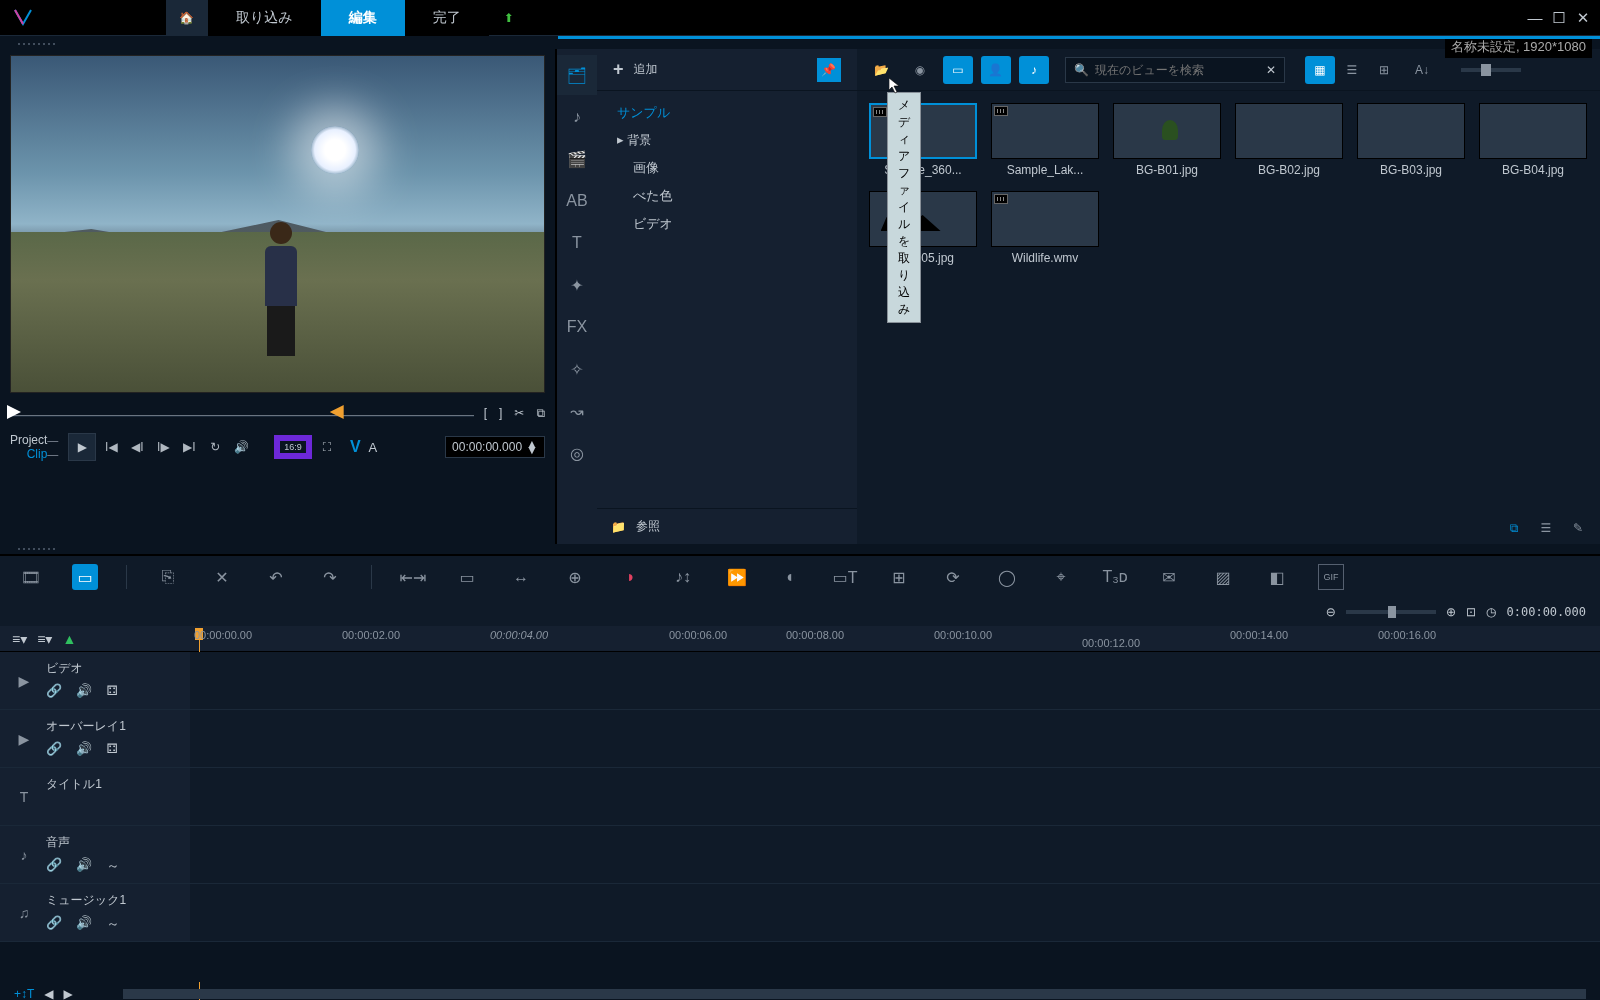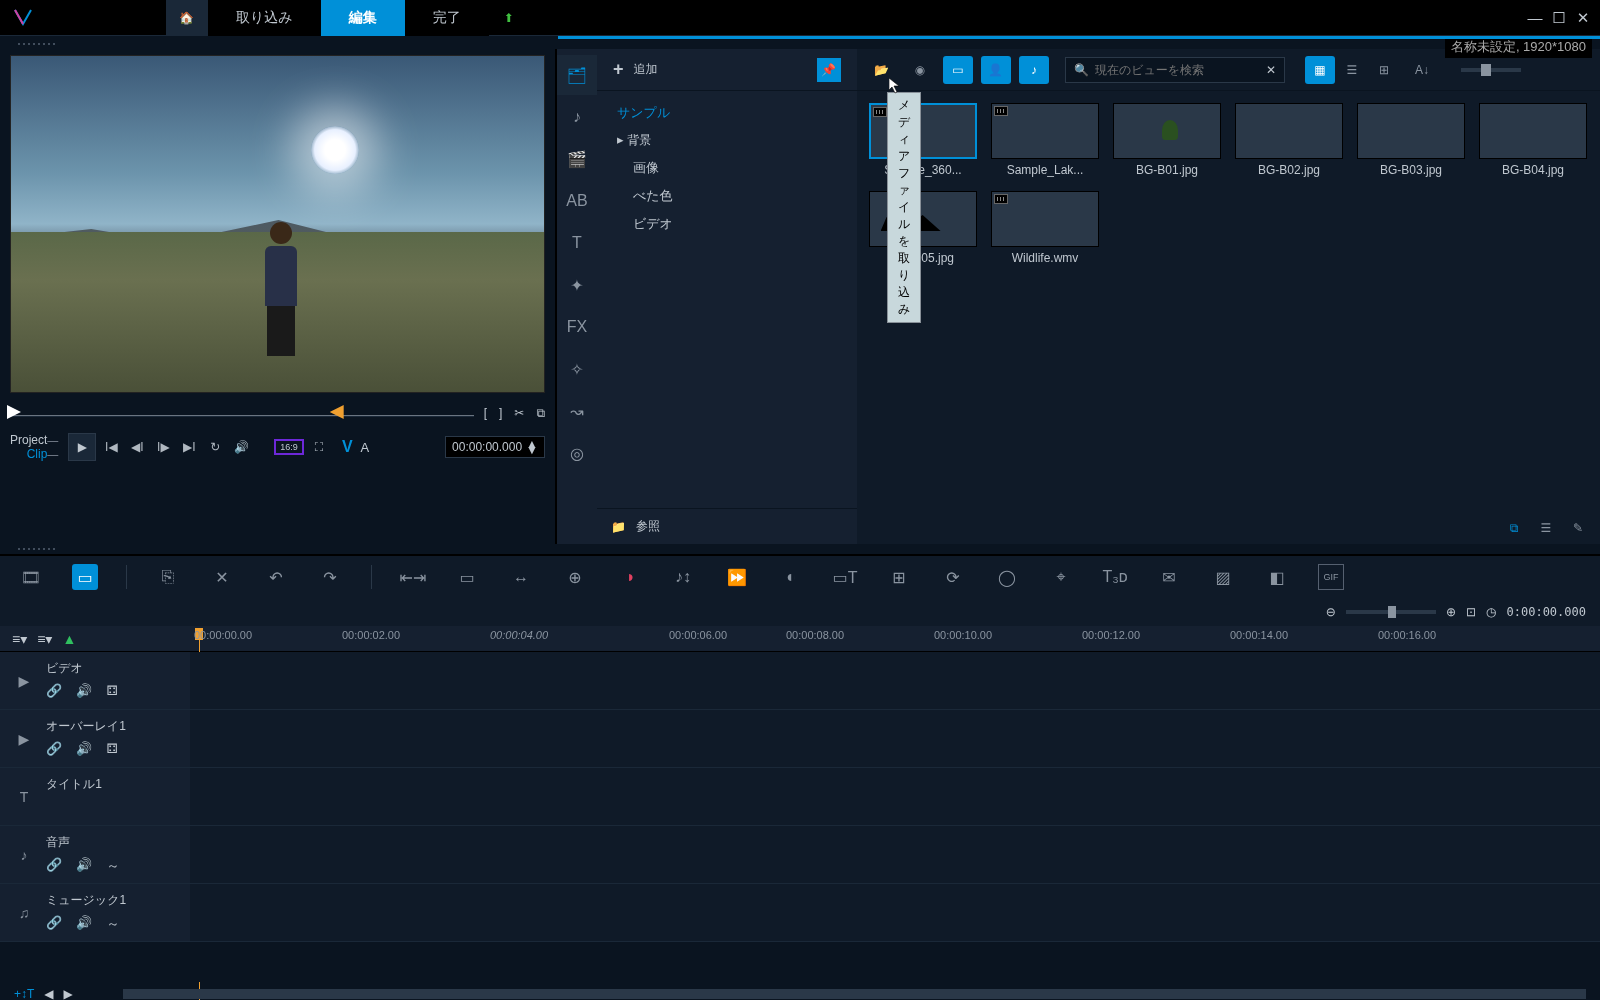--- a/index.html
+++ b/index.html
@@ -37,21 +37,21 @@
 .scrub .track{position:absolute;left:0;right:0;top:12px;height:2px;background:#6a7480}
 .scrub .trim-l{position:absolute;left:-3px;top:2px;width:14px;height:14px;background:#fff;clip-path:polygon(0 0,100% 50%,0 100%)}
 .scrub .trim-r{position:absolute;right:130px;top:2px;width:14px;height:14px;background:#f0a030;clip-path:polygon(100% 0,0 50%,100% 100%)}
 .scrub-icons{display:flex;gap:12px;color:#8a94a0}
 .scrub-icons span{cursor:pointer}
 .transport{display:flex;align-items:center;gap:4px;padding:4px 0}
 .proj-label{font-size:11px;color:#8a94a0;line-height:1.2;text-align:right;padding-right:6px}
 .proj-label .clip{color:#0090d8}
 .play-btn{width:28px;height:28px;background:#1a2838;display:flex;align-items:center;justify-content:center;cursor:pointer;border:1px solid #2a3848}
 .tico{width:22px;height:22px;display:flex;align-items:center;justify-content:center;cursor:pointer;color:#b0b8c0}
-.ratio-box{border:2px solid #6d28d9;padding:1px 4px;font-size:9px;margin-left:18px;cursor:pointer}
+.ratio-box{border:6px solid #6d28d9;padding:1px 4px;font-size:9px;margin-left:18px;cursor:pointer}
 .v-letter{color:#0090d8;font-size:16px;font-weight:bold;margin-left:8px;cursor:pointer}
 .a-letter{font-size:13px;margin-left:4px;cursor:pointer}
 .timecode{margin-left:auto;background:#000;border:1px solid #2a3848;padding:3px 6px;font-family:monospace;font-size:12px;display:flex;align-items:center;gap:4px}
 .timecode .spin{display:flex;flex-direction:column;line-height:6px;font-size:8px;cursor:pointer}
 .lib-pane{flex:1;background:#0f1a28;display:flex;border-left:2px solid #000}
 .cat-strip{width:40px;background:#152030;display:flex;flex-direction:column;padding-top:6px;gap:2px}
 .cat-strip div{height:40px;display:flex;align-items:center;justify-content:center;cursor:pointer;font-size:16px;color:#8a94a0}
 .cat-strip div.active{background:#1a2838;color:#0090d8}
 .tree-col{width:260px;background:#152030;display:flex;flex-direction:column}
 .tree-head{height:42px;display:flex;align-items:center;padding:0 16px;gap:10px;border-bottom:1px solid #0a1420}
@@ -374,21 +374,21 @@
     <div style="color:#30c060">▲</div>
   </div>
   <div class="ruler" id="ruler">
     <div class="ph"></div>
   <div class="tick" style="left: 4px;">00:00:00.00</div>
       <div class="tick" style="left: 152px;">00:00:02.00</div>
       <div class="tick" style="left: 300px; font-style: italic;">00:00:04.00</div>
       <div class="tick" style="left: 448px; padding-left: 31px;">00:00:06.00</div>
       <div class="tick" style="left: 596px;">00:00:08.00</div>
       <div class="tick" style="left: 744px;">00:00:10.00</div>
-      <div class="tick" style="left: 892px;">00:00:12.00</div>
+      <div class="tick" style="left: 892px; margin-top: 8px;">00:00:12.00</div>
       <div class="tick" style="left: 1040px;">00:00:14.00</div>
       <div class="tick" style="left: 1188px;">00:00:16.00</div>
     </div>
 </div>
 
 <div class="tracks" id="tracks">
     <div class="track">
       <div class="track-head">
         <div class="ticon">▶</div>
         <div class="tinfo">

